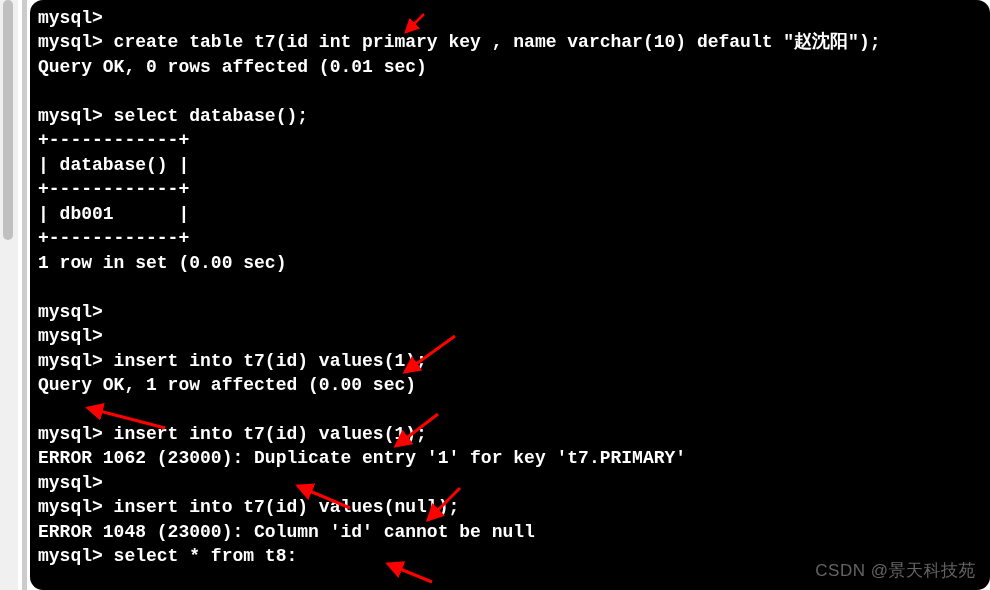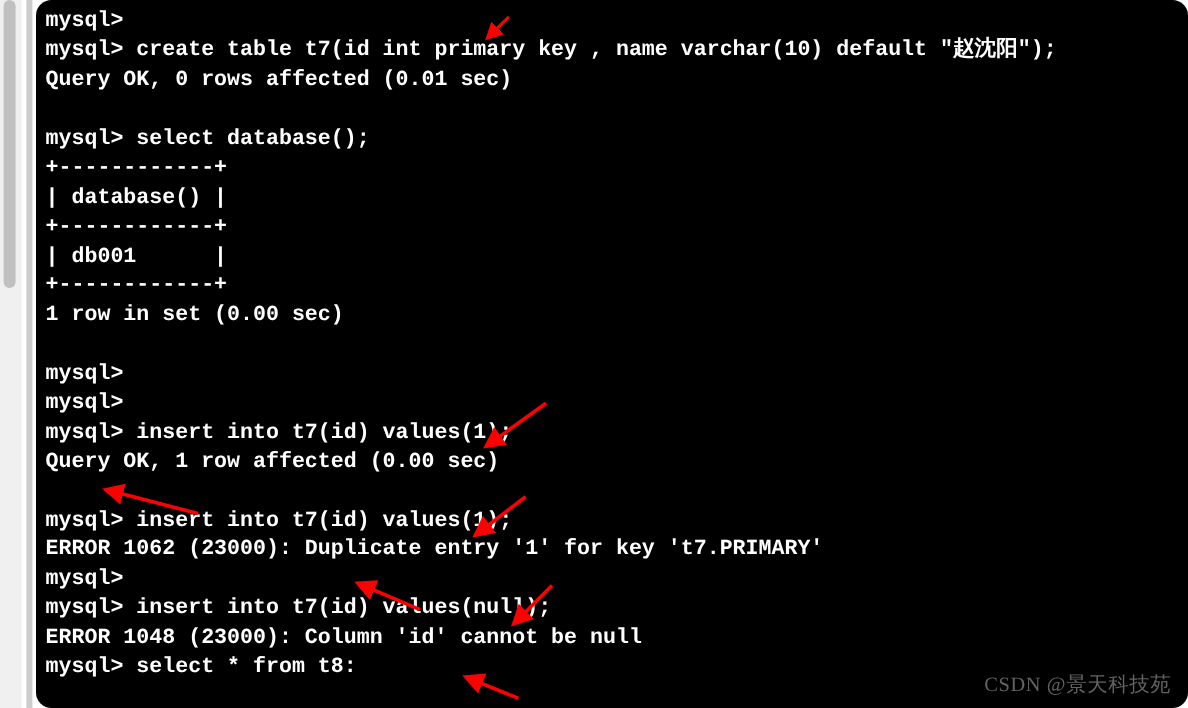--- a/index.html
+++ b/index.html
@@ -54,21 +54,21 @@
       line-height: 1.36;
       white-space: pre;
       overflow: hidden;
       border-radius: 13px;
     }
     .watermark {
       position: absolute;
       right: 14px;
       bottom: 8px;
       color: rgba(180,180,180,0.55);
-      font-family: Liberation Serif, serif;
+      font-family: Liberation Sans, sans-serif;
       font-size: 17px;
       letter-spacing: 0.5px;
       text-align: center;
     }
     .arrow {
       position: absolute;
       pointer-events: none;
     }
     .arrow svg {
       display: block;

